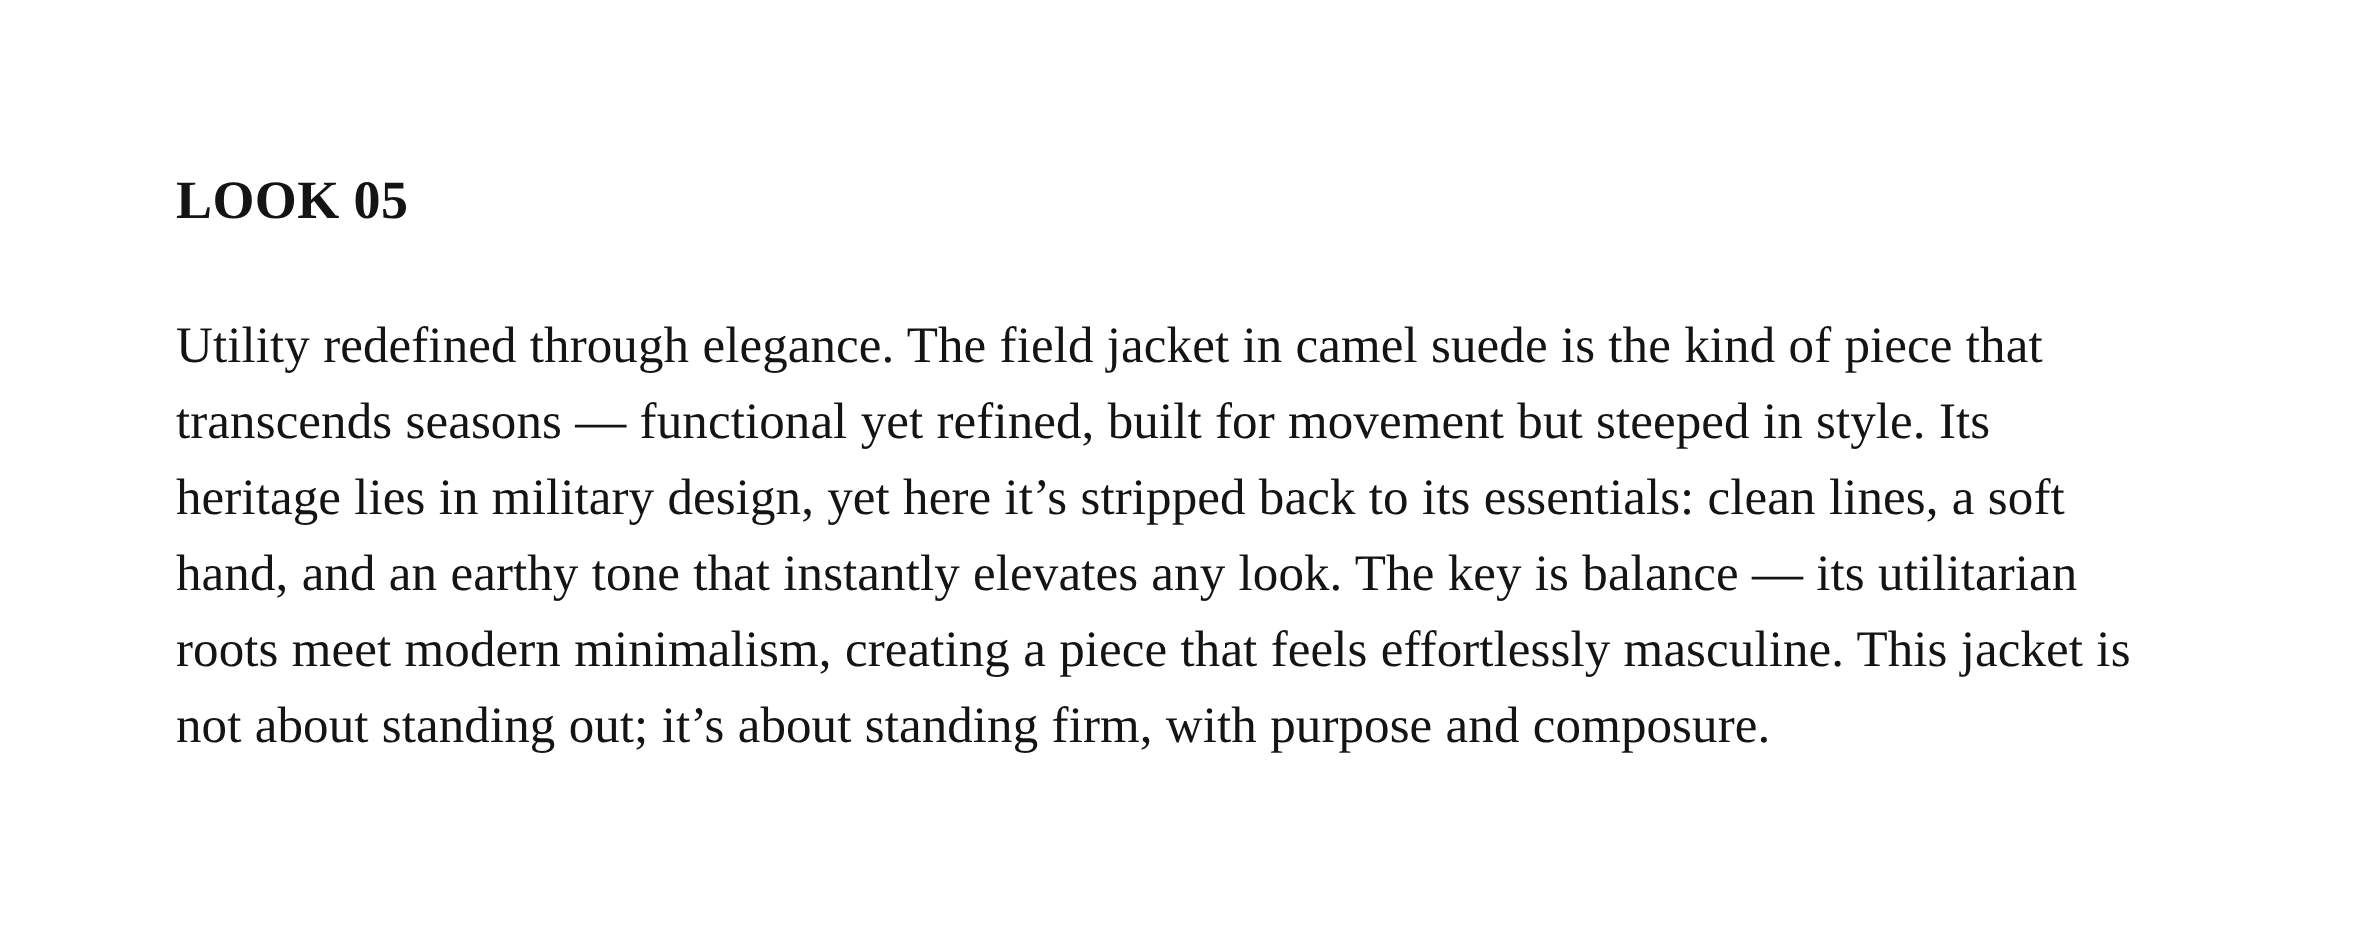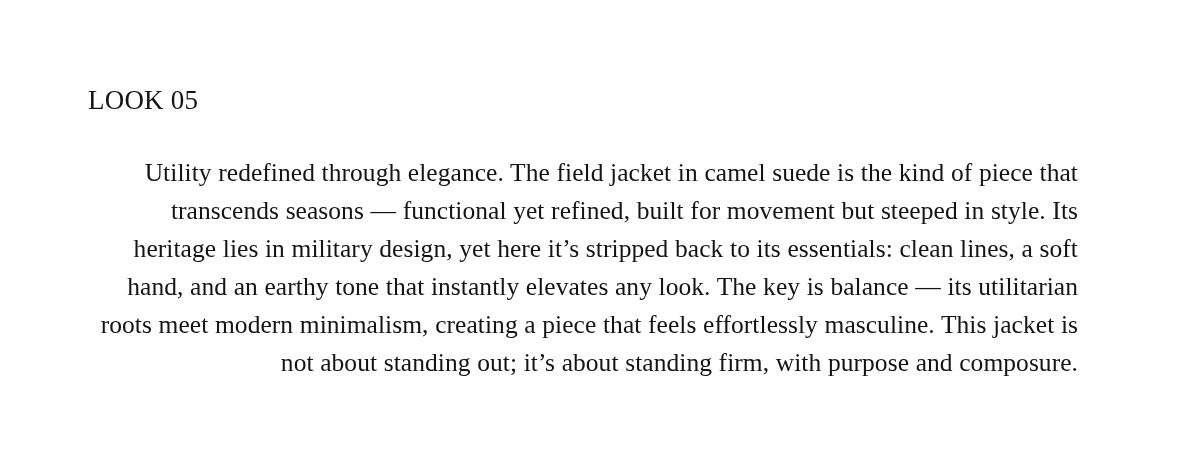--- a/index.html
+++ b/index.html
@@ -22,32 +22,32 @@
   }
   .content {
     position: absolute;
     left: 88px;
     top: 84px;
     width: 990px;
   }
   .look-title {
     font-size: 27px;
     line-height: 1.2;
-    font-weight: 400;
+    font-weight: 700;
     letter-spacing: 0.2px;
     color: #141414;
     margin: 0 0 38px 0;
     white-space: nowrap;
   }
   .body-copy {
     font-size: 25.5px;
     line-height: 38px;
     color: #141414;
     margin: 0;
-    text-align: right;
+    text-align: left;
     letter-spacing: 0.05px;
     word-spacing: 0.2px;
   }
 </style>
 </head>
 <body>
 
 <div class="page">
   <div class="content">
     <h1 class="look-title">LOOK 05</h1>

